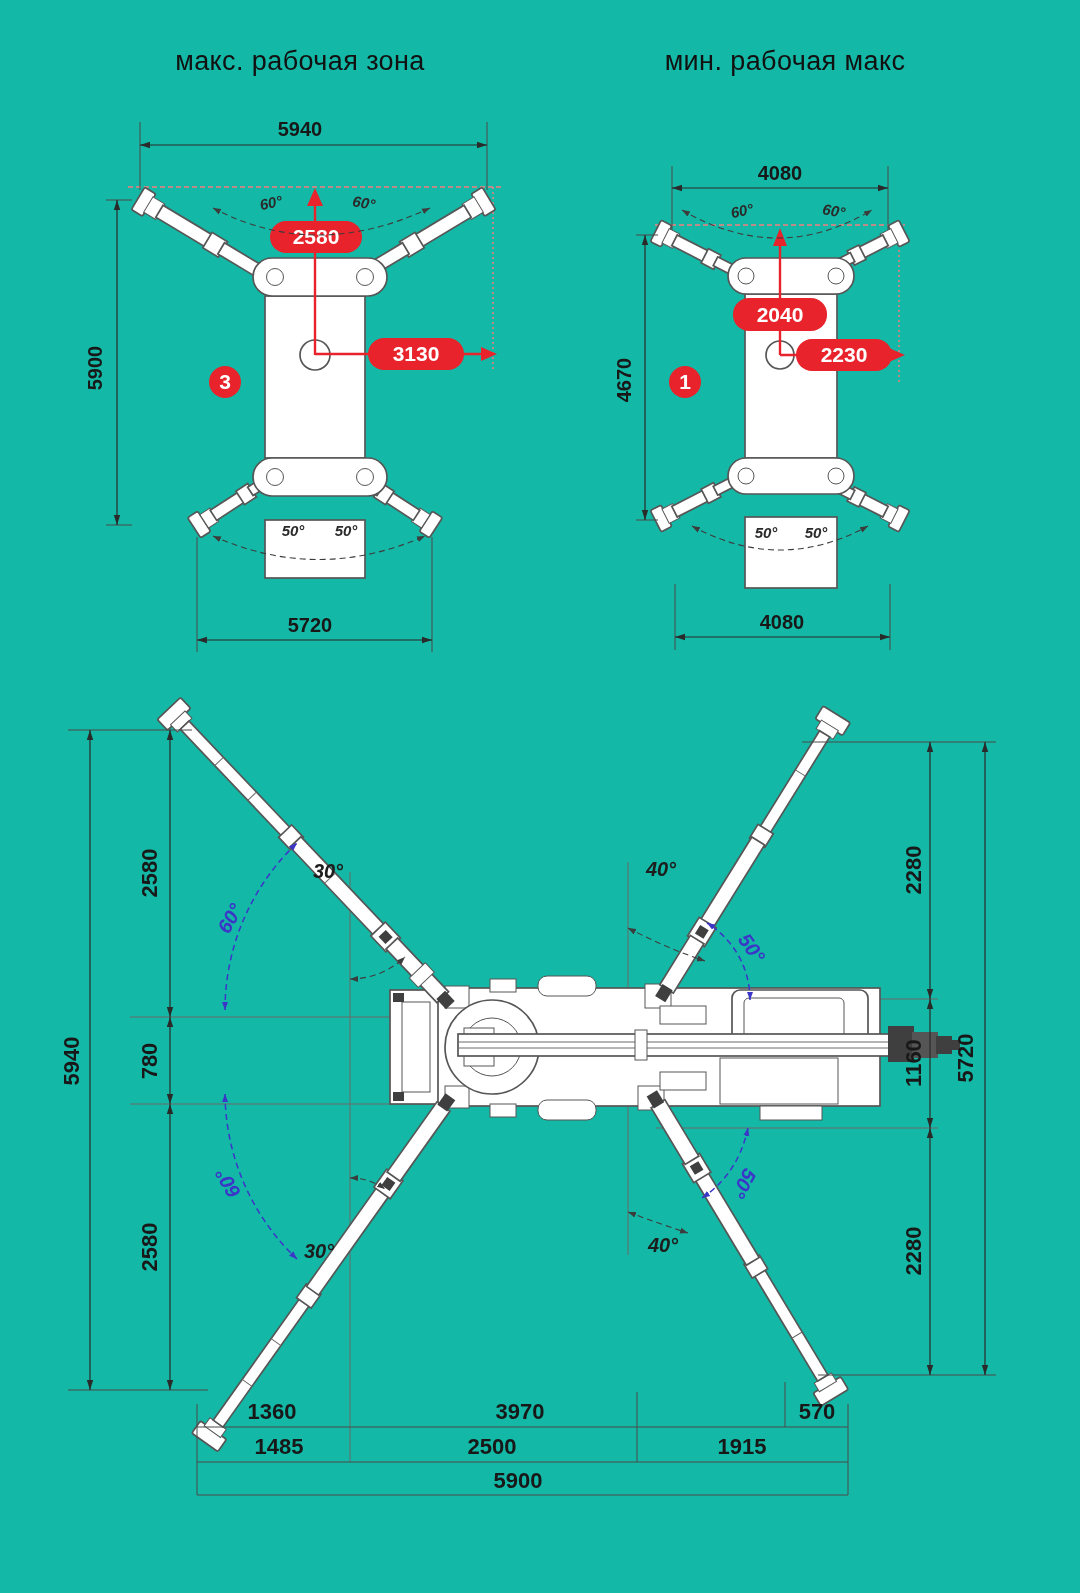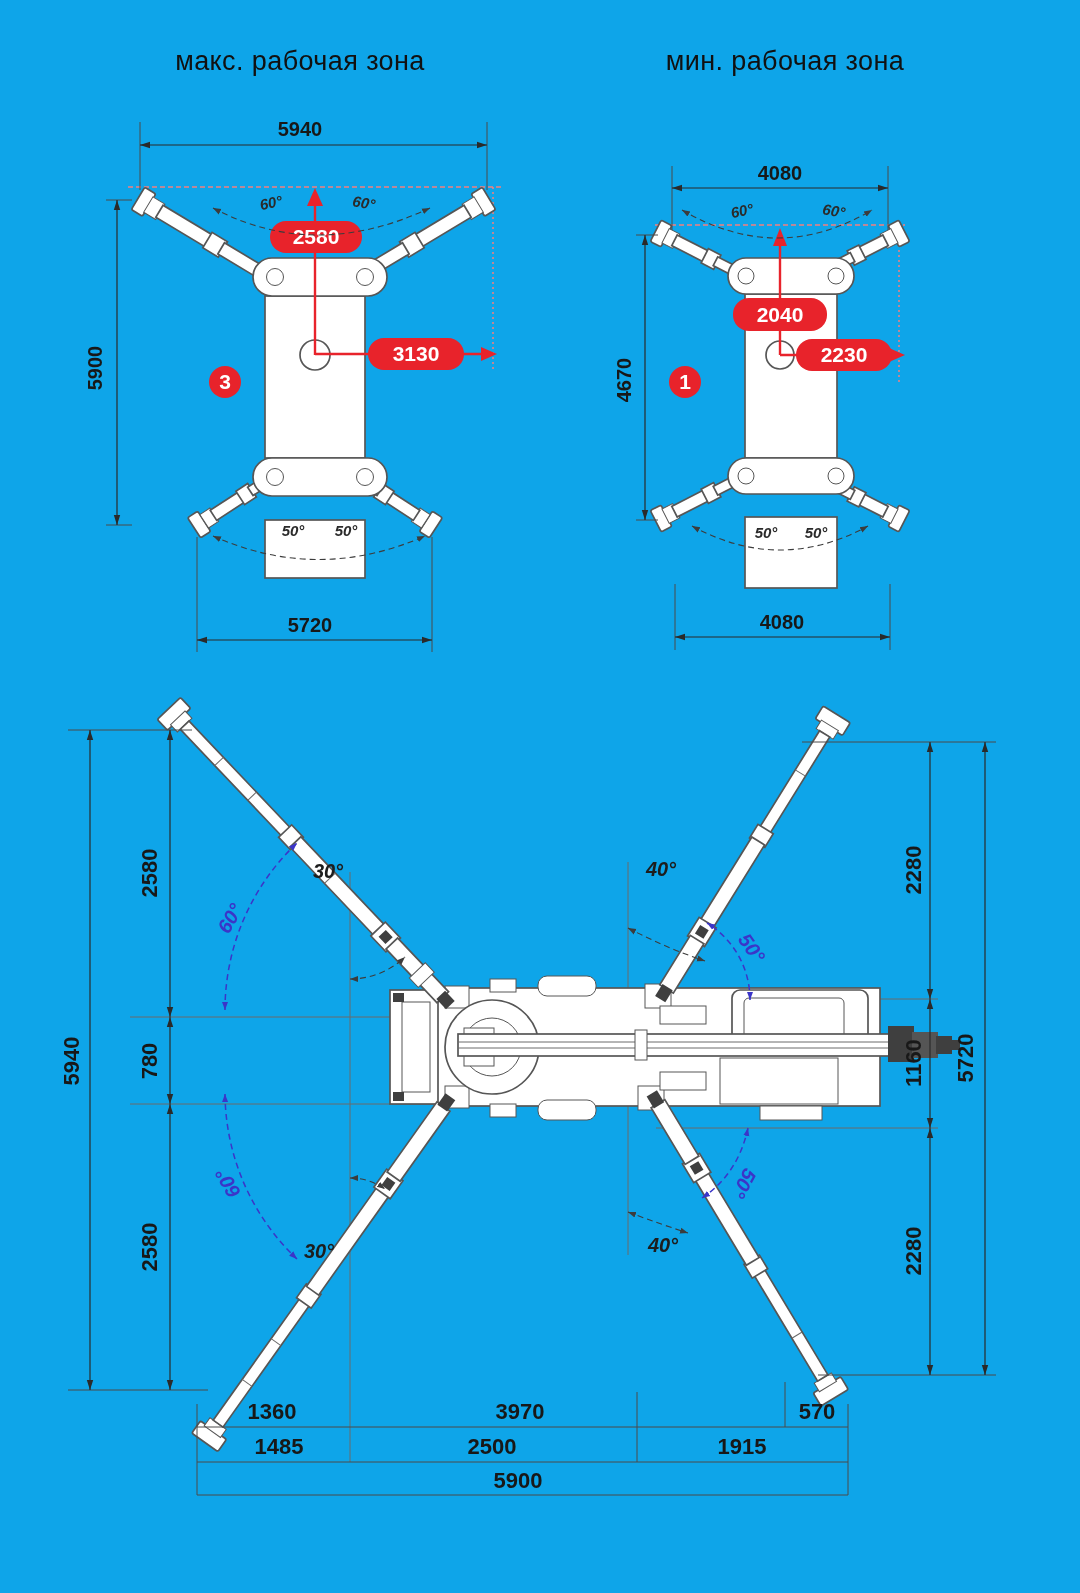--- a/index.html
+++ b/index.html
@@ -1,16 +1,16 @@
 <!DOCTYPE html>
 <html><head>
 <meta charset="utf-8">
 <style>
   html,body{margin:0;padding:0;background:#fff;}
-  .stage{position:relative;width:1080px;height:1593px;background:#0ea5e9;overflow:hidden;
+  .stage{position:relative;width:1080px;height:1593px;background:#14b8a6;overflow:hidden;
          font-family:"Liberation Sans",sans-serif;}
   .title{position:absolute;font-size:27px;color:#111;text-align:center;letter-spacing:.4px;}
   #t-max{left:100px;top:46px;width:400px;}
   #t-min{left:600px;top:46px;width:370px;}
   .dia{position:absolute;}
   
   .dt{font:bold 20px "Liberation Sans",sans-serif;fill:#181818;text-anchor:middle;}
   .dt2{font:bold 22px "Liberation Sans",sans-serif;fill:#181818;text-anchor:middle;}
   .ang{font:bold italic 15px "Liberation Sans",sans-serif;fill:#2b2b2b;text-anchor:middle;}
   .ang2{font:bold italic 20px "Liberation Sans",sans-serif;fill:#1d1d1d;text-anchor:middle;}
@@ -44,21 +44,21 @@
       <marker id="aG" markerUnits="userSpaceOnUse" markerWidth="10" markerHeight="9" refX="8" refY="4" orient="auto-start-reverse">
         <path d="M0,1 L8,4 L0,7 Z" fill="#3c3c3c"></path>
       </marker>
       <marker id="aBl" markerUnits="userSpaceOnUse" markerWidth="10" markerHeight="9" refX="8" refY="4" orient="auto-start-reverse">
         <path d="M0,1 L8,4 L0,7 Z" fill="#3b35c8"></path>
       </marker>
     </defs>
   </svg>
 
   <div class="title" id="t-max">макс. рабочая зона</div>
-  <div class="title" id="t-min">мин. рабочая зона</div>
+  <div class="title" id="t-min">мин. рабочая макс</div>
 
   <svg class="dia" style="left:60px;top:100px" width="500" height="570" viewBox="0 0 500 570">
 
     <line class="rd" x1="68" y1="87" x2="442" y2="87"></line>
     <line class="rdot" x1="433" y1="87" x2="433" y2="272"></line>
 
     <g class="arm" transform="translate(84,102) rotate(31)">
       <rect class="mc" x="-7" y="-13" width="13" height="26" rx="2"></rect>
         <rect class="mc2" x="5" y="-9" width="14" height="18"></rect>
       <rect class="mc" x="18" y="-7" width="58" height="14"></rect>

